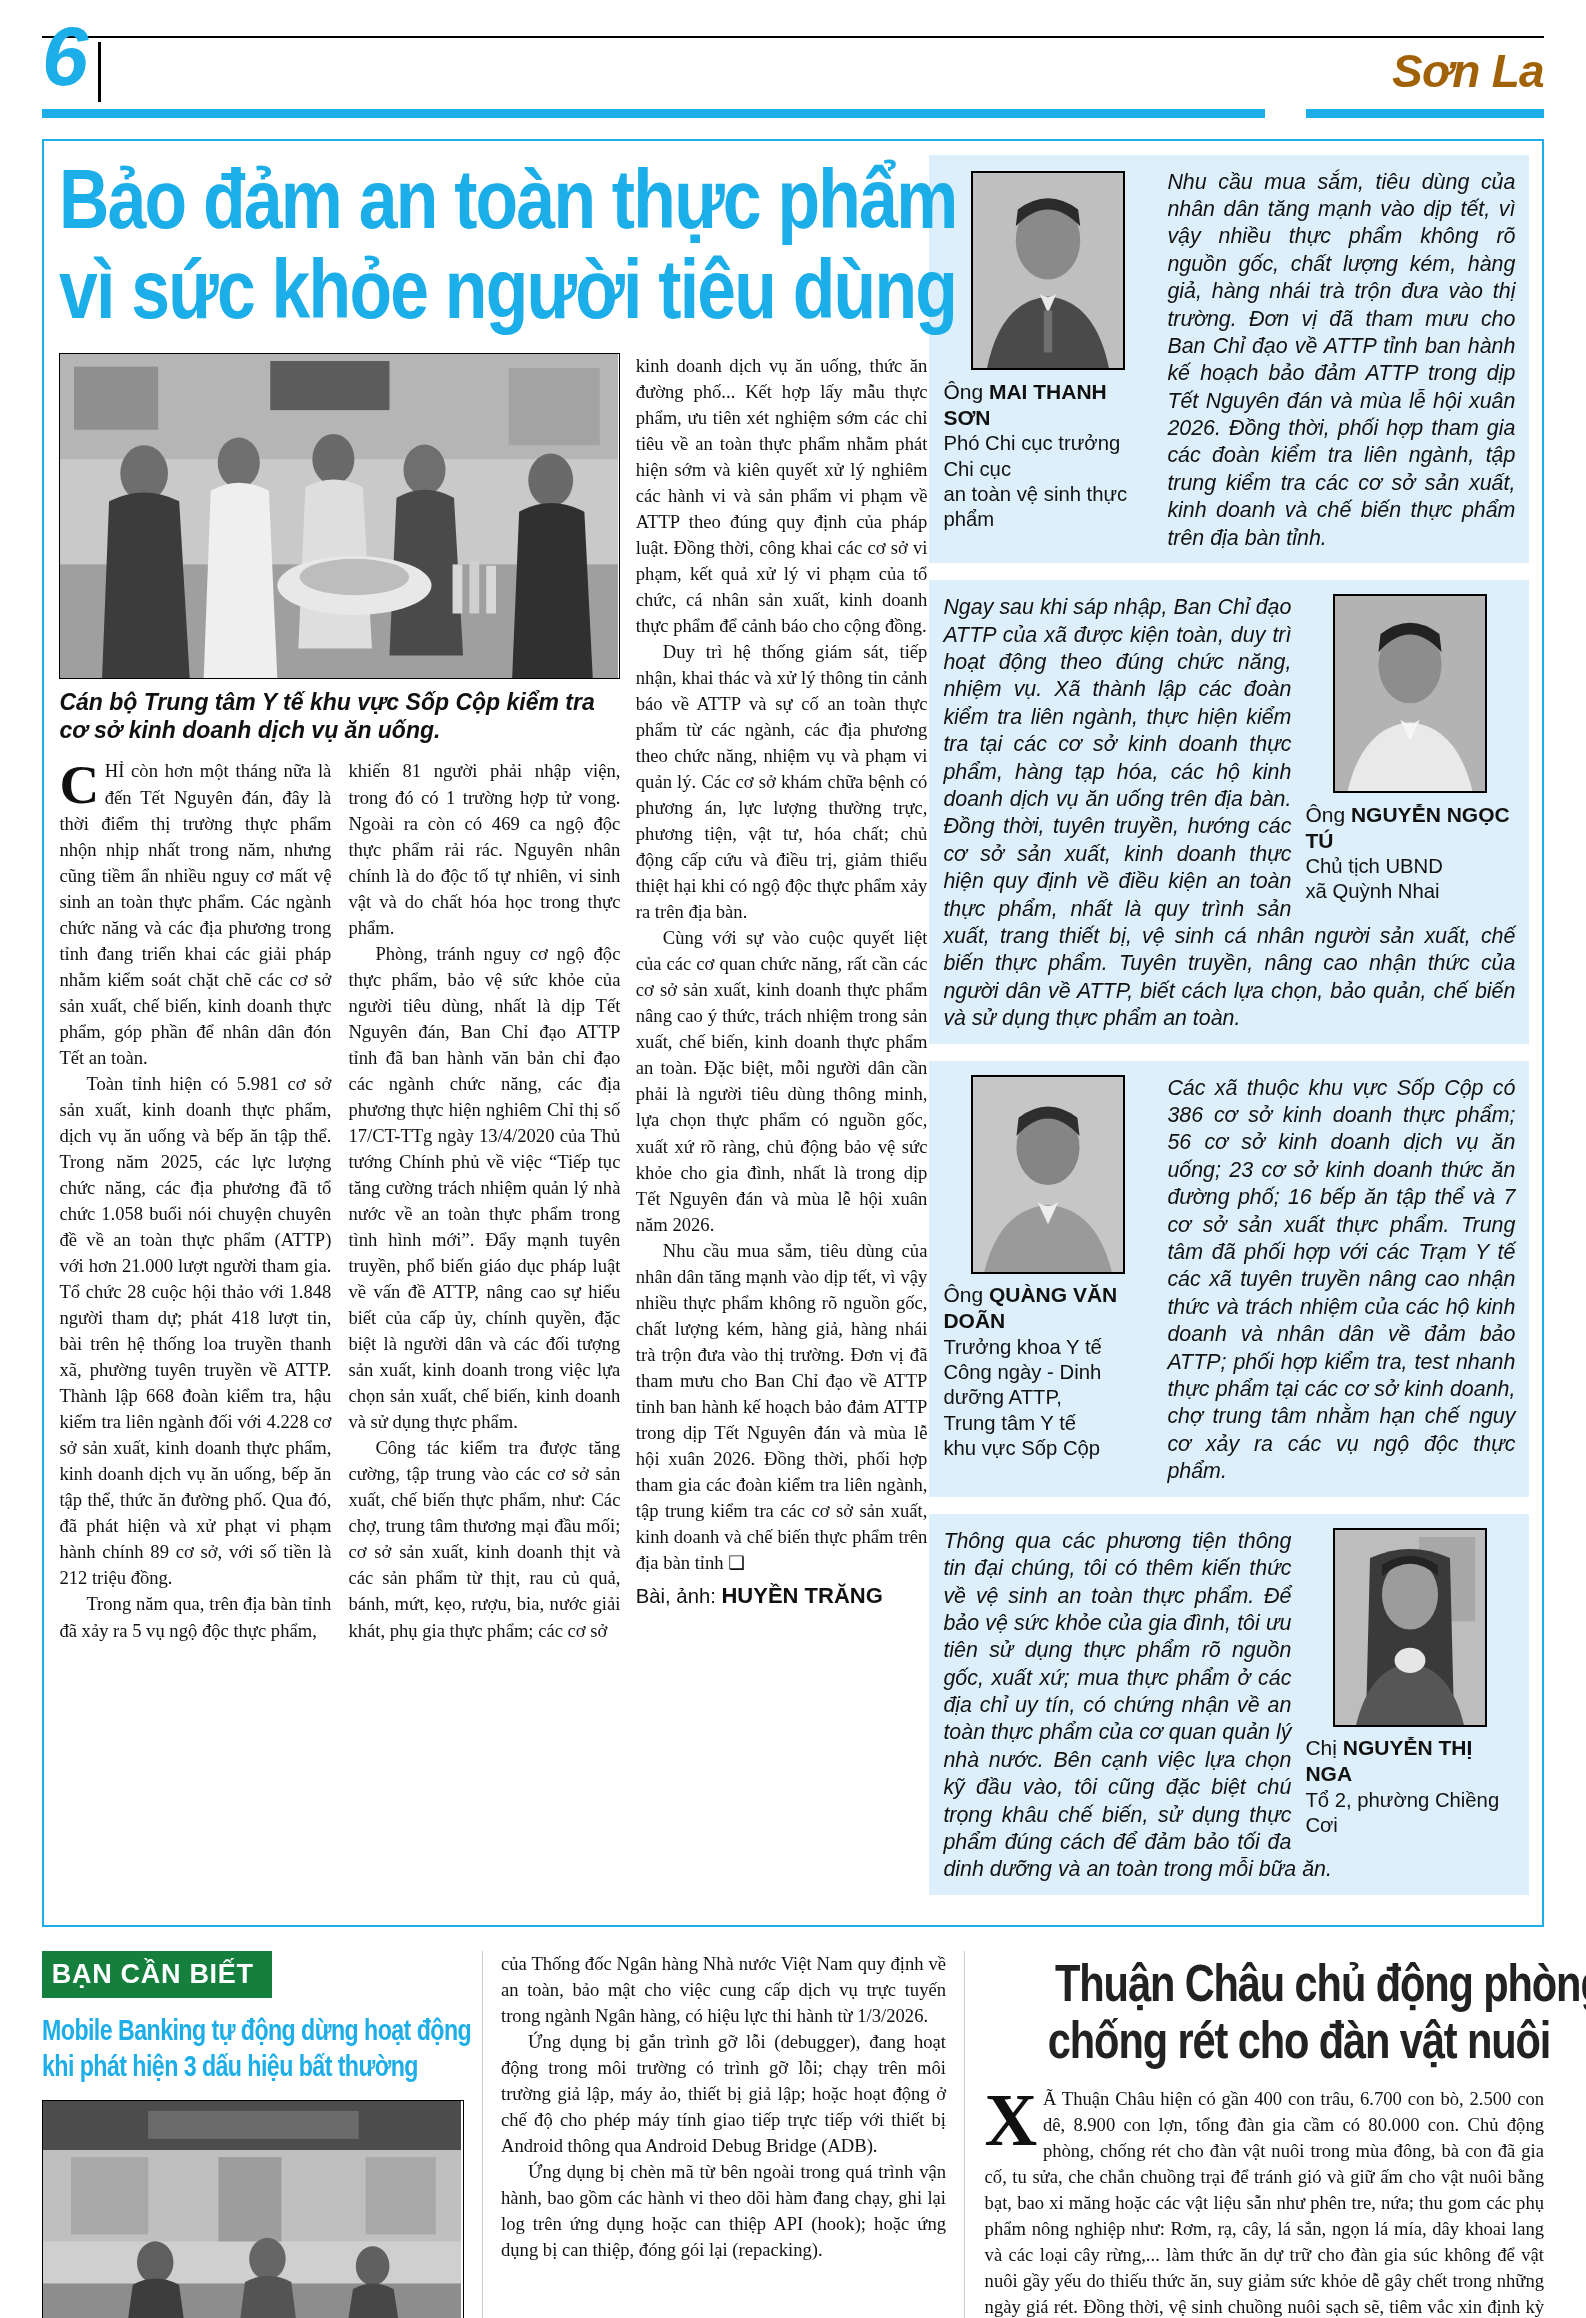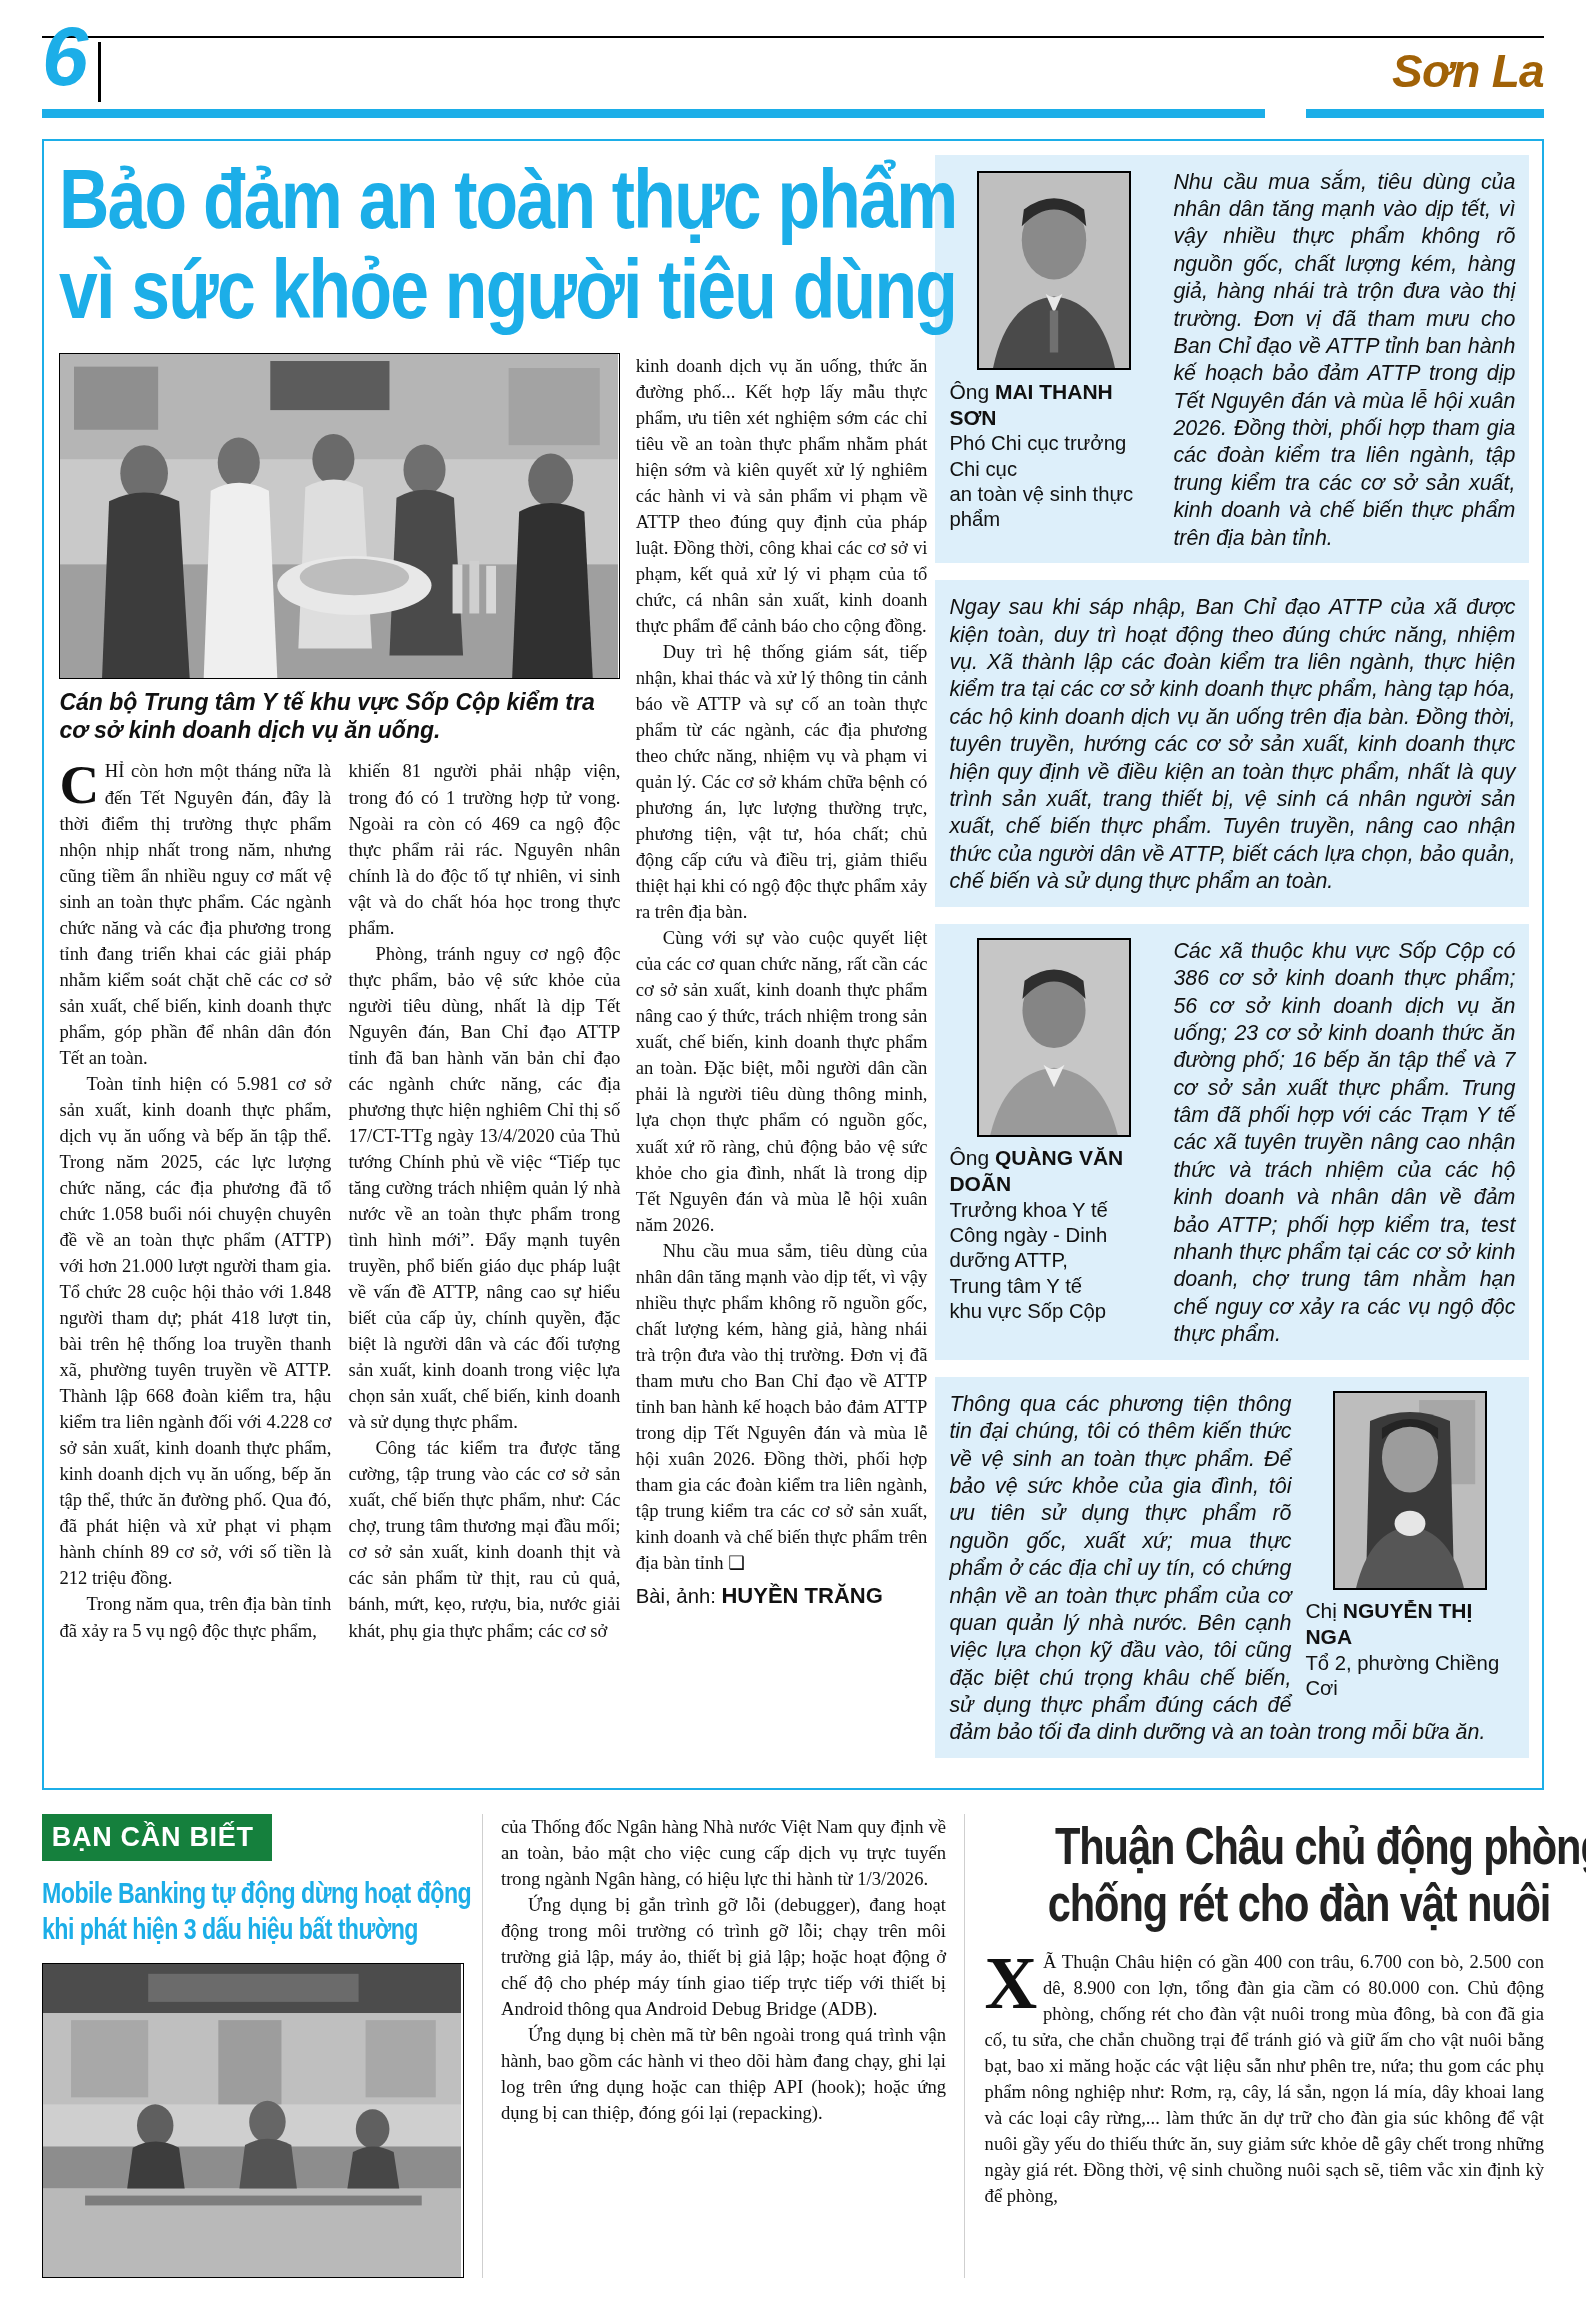--- a/index.html
+++ b/index.html
@@ -14,21 +14,21 @@
   .issue-block{font-family:"Liberation Sans",sans-serif;}
   .issue{font-weight:bold;font-size:25px;line-height:1.15;}
   .mdate{font-size:25px;line-height:1.2;}
   .mast-spacer{flex:1;}
   .brand{color:#a16207;font-family:"Liberation Sans",sans-serif;font-weight:bold;font-size:46px;line-height:1;font-style:italic;margin-top:5.6px;letter-spacing:-0.7px;}
   .rule-row{display:flex;align-items:center;margin-top:7px;}
   .rule-left{flex:1;height:8.4px;background:#1caee8;margin-right:41px;}
   .rule-brand{width:238px;height:8.4px;background:#1caee8;}
 
   
-  .main-frame{border:2.8px solid #1caee8;margin-top:21px;padding:14px 12.6px 12.6px 15.4px;display:flex;gap:8px;}
+  .main-frame{border:2.8px solid #1caee8;margin-top:21px;padding:14px 12.6px 12.6px 15.4px;display:flex;gap:2px;}
   .main-left{width:868px;flex:none;}
   .main-quotes{flex:1;min-width:0;}
 
   .main-hl{color:#1caee8;font-family:"Liberation Sans",sans-serif;font-weight:bold;font-size:83px;line-height:90px;white-space:nowrap;margin:0 0 18px 0;}
   .main-hl .cond{display:inline-block;transform:scaleX(.84);transform-origin:left center;letter-spacing:-2.1px;}
 
   .content-row{display:flex;gap:15.4px;}
   .left-sub{width:561px;flex:none;}
   .col3{flex:1;min-width:0;}
 
@@ -174,20 +174,34 @@
             <div class="qname"><span>Ông</span> <b>MAI THANH SƠN</b></div>
             <div class="qtitle">Phó Chi cục trưởng Chi cục</div>
             <div class="qtitle">an toàn vệ sinh thực phẩm</div>
           </figcaption>
         </figure>
         <p class="qtext">Nhu cầu mua sắm, tiêu dùng của nhân dân tăng mạnh vào dịp tết, vì vậy nhiều thực phẩm không rõ nguồn gốc, chất lượng kém, hàng giả, hàng nhái trà trộn đưa vào thị trường. Đơn vị đã tham mưu cho Ban Chỉ đạo về ATTP tỉnh ban hành kế hoạch bảo đảm ATTP trong dịp Tết Nguyên đán và mùa lễ hội xuân 2026. Đồng thời, phối hợp tham gia các đoàn kiểm tra liên ngành, tập trung kiểm tra các cơ sở sản xuất, kinh doanh và chế biến thực phẩm trên địa bàn tỉnh.</p>
         <div class="clear"></div>
       </div>
 
       <div class="qbox">
+        <figure class="qfig fr">
+          <svg class="portrait" width="150" height="195" viewBox="0 0 214 278">
+            <rect width="214" height="278" fill="#b3b3b3"></rect>
+            <ellipse cx="107" cy="98" rx="45" ry="55" fill="#8d8d8d"></ellipse>
+            <path d="M62 80 Q107 30 152 80 L149 54 Q107 22 65 54 Z" fill="#222"></path>
+            <path d="M18 278 Q40 186 107 180 Q174 186 196 278 Z" fill="#e9e9e9"></path>
+            <path d="M93 176 L107 206 L121 176 Q107 188 93 176 Z" fill="#f6f6f6"></path>
+          </svg>
+          <figcaption>
+            <div class="qname"><span>Ông</span> <b>NGUYỄN NGỌC TÚ</b></div>
+            <div class="qtitle">Chủ tịch UBND</div>
+            <div class="qtitle">xã Quỳnh Nhai</div>
+          </figcaption>
+        </figure>
         <p class="qtext">Ngay sau khi sáp nhập, Ban Chỉ đạo ATTP của xã được kiện toàn, duy trì hoạt động theo đúng chức năng, nhiệm vụ. Xã thành lập các đoàn kiểm tra liên ngành, thực hiện kiểm tra tại các cơ sở kinh doanh thực phẩm, hàng tạp hóa, các hộ kinh doanh dịch vụ ăn uống trên địa bàn. Đồng thời, tuyên truyền, hướng các cơ sở sản xuất, kinh doanh thực hiện quy định về điều kiện an toàn thực phẩm, nhất là quy trình sản xuất, trang thiết bị, vệ sinh cá nhân người sản xuất, chế biến thực phẩm. Tuyên truyền, nâng cao nhận thức của người dân về ATTP, biết cách lựa chọn, bảo quản, chế biến và sử dụng thực phẩm an toàn.</p>
         <div class="clear"></div>
       </div>
 
       <div class="qbox">
         <figure class="qfig fl">
           <svg class="portrait" width="150" height="195" viewBox="0 0 214 278">
             <rect width="214" height="278" fill="#c6c6c6"></rect>
             <ellipse cx="107" cy="100" rx="45" ry="54" fill="#858585"></ellipse>
             <path d="M62 84 Q107 34 152 84 L149 58 Q107 26 65 58 Z" fill="#2e2e2e"></path>

